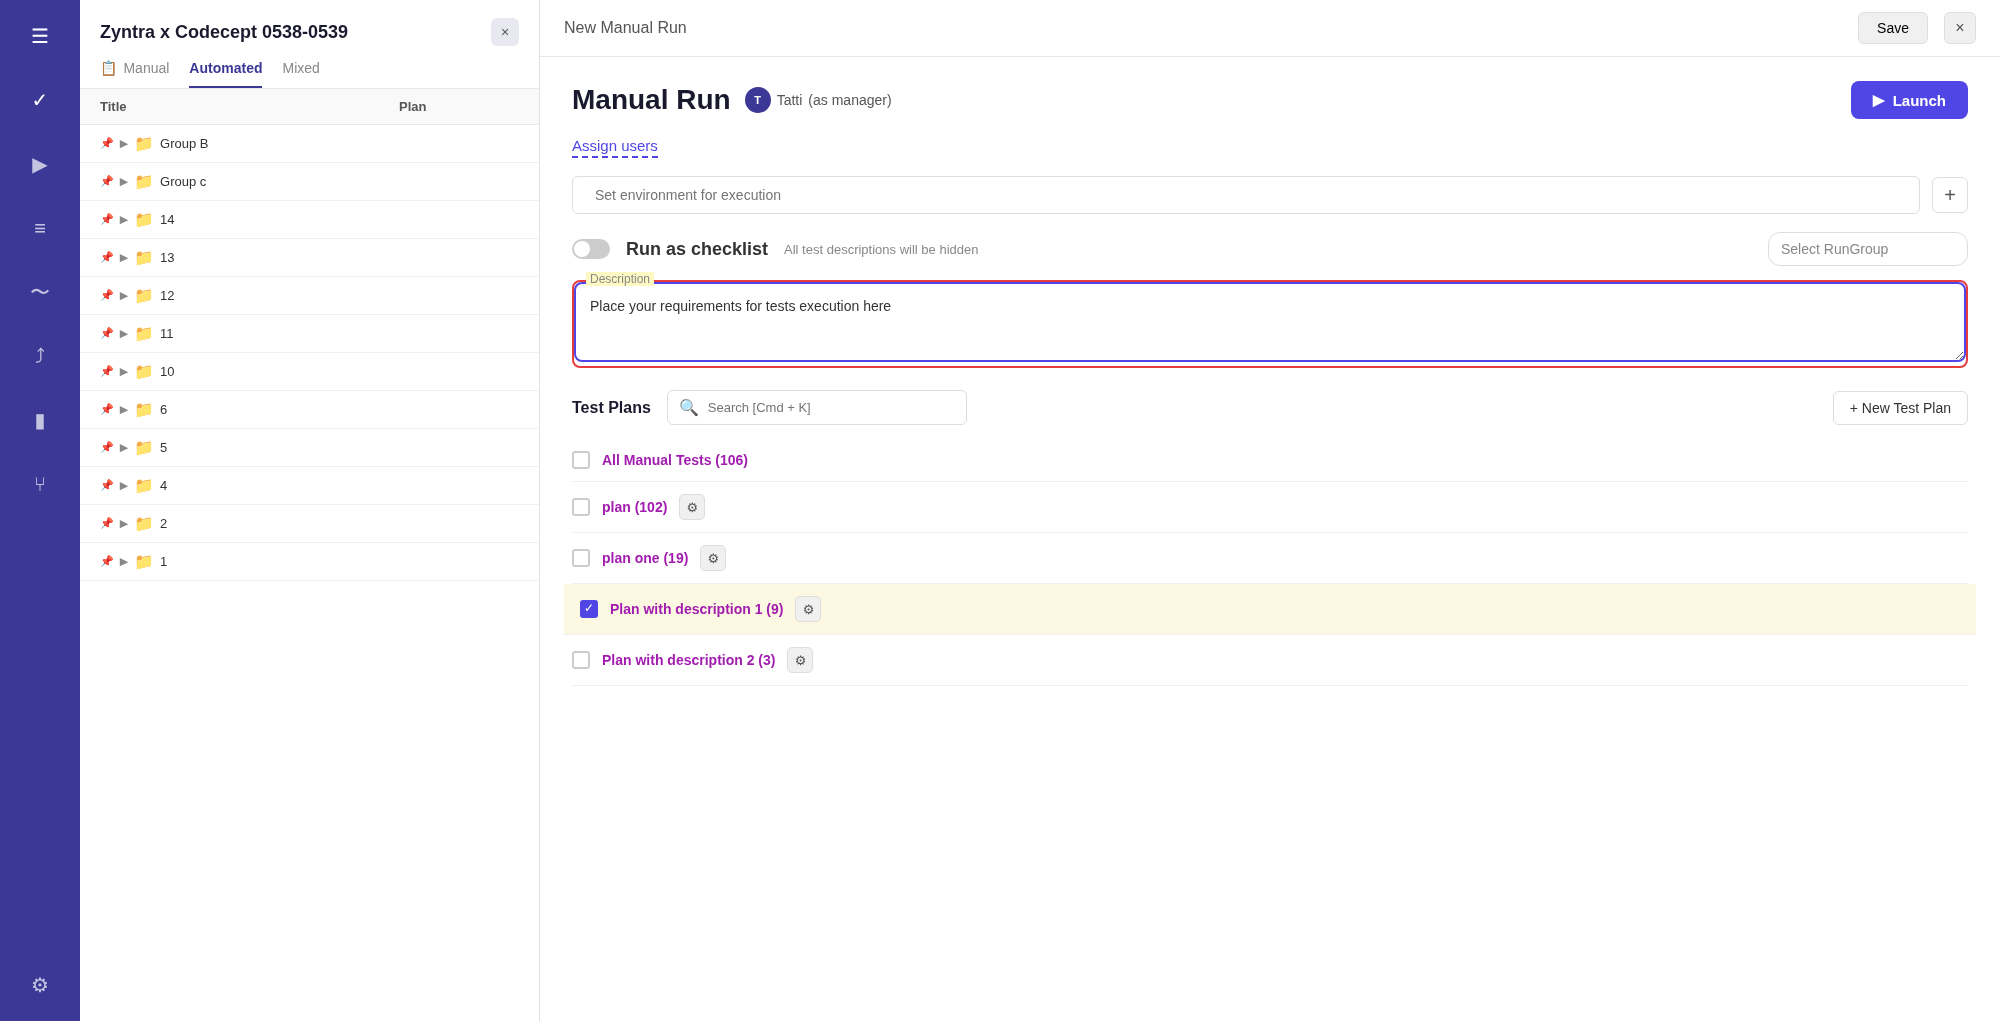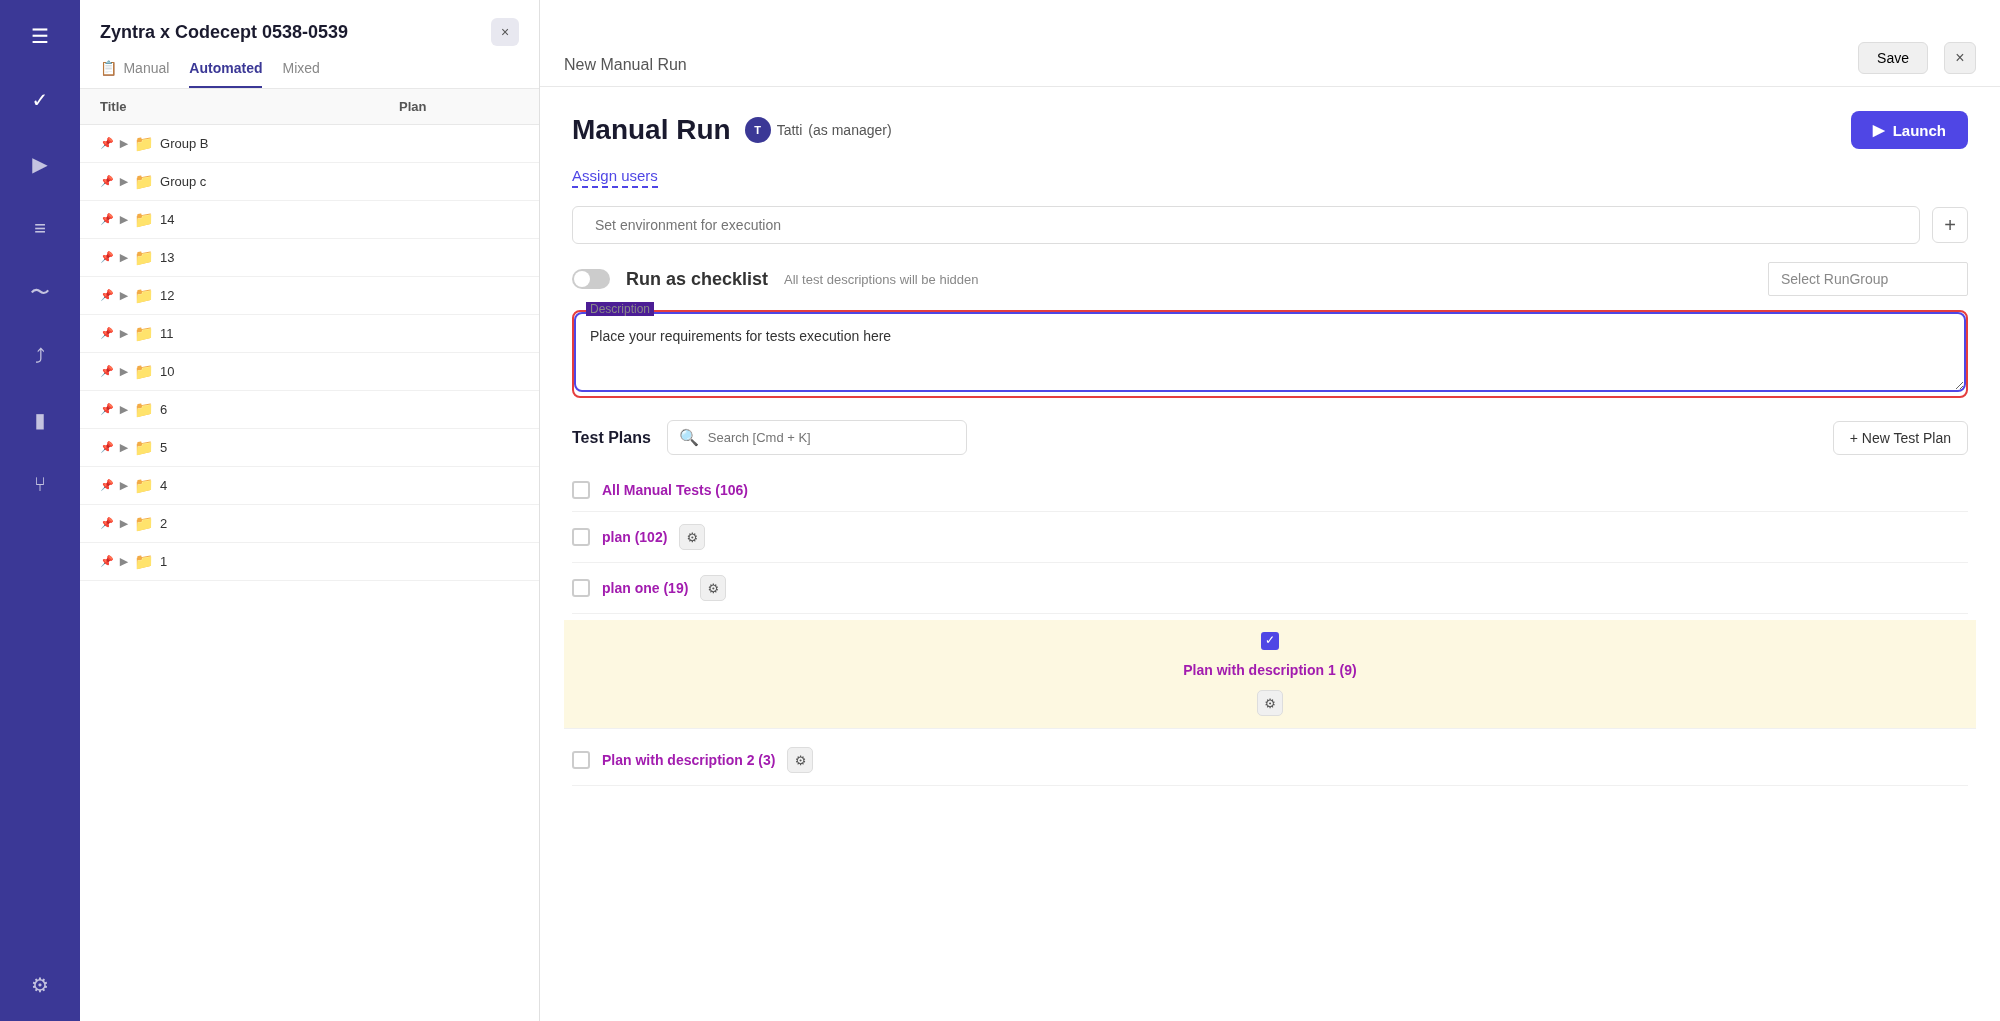--- a/index.html
+++ b/index.html
@@ -110,25 +110,24 @@
     
     .main-content {
       flex: 1;
       background: #fff;
       display: flex;
       flex-direction: column;
       overflow: hidden;
     }
     .top-bar {
       display: flex;
-      align-items: flex-end;
+      align-items: center;
       padding: 12px 24px;
       border-bottom: 1px solid #e8e8e8;
       gap: 16px;
-      margin-top: 30px;
     }
     .top-bar-title {
       font-size: 16px;
       color: #555;
       flex: 1;
     }
     .btn-save {
       background: #f0f0f0;
       border: 1px solid #ddd;
       border-radius: 6px;
@@ -252,41 +251,41 @@
       background: #fff;
       border-radius: 50%;
       top: 2px; left: 2px;
       transition: left 0.2s;
     }
     .checklist-label { font-size: 18px; font-weight: 600; color: #333; }
     .checklist-desc { font-size: 13px; color: #888; }
     .rungroup-select {
       margin-left: auto;
       border: 1px solid #ddd;
-      border-radius: 2px;
+      border-radius: 12px;
       padding: 8px 32px 8px 12px;
       font-size: 14px;
       color: #888;
       background: #fff;
       appearance: none;
       min-width: 200px;
       cursor: pointer;
     }
 
     .description-box {
       border: 2px solid #e53e3e;
       border-radius: 8px;
       margin-bottom: 22px;
       position: relative;
     }
     .description-label {
       position: absolute;
       top: -10px;
       left: 12px;
-      background: #4c1d95;
+      background: #fef9c3;
       padding: 0 4px;
       font-size: 12px;
       color: #888;
     }
     .description-textarea {
       width: 100%;
       min-height: 80px;
       border: none;
       border-radius: 8px;
       padding: 14px 14px;
@@ -343,21 +342,21 @@
       display: flex; align-items: center; gap: 6px;
     }
 
     .plan-item {
       display: flex;
       align-items: center;
       gap: 12px;
       padding: 12px 0;
       border-bottom: 1px solid #f0f0f0;
     }
-    .plan-item.selected { background: #fdf8e1; margin: 6px -8px; padding: 12px 8px; flex-direction: column; }
+    .plan-item.selected { background: #fdf8e1; margin: 0 -8px; padding: 12px 16px; }
     .plan-checkbox {
       width: 18px; height: 18px;
       border: 2px solid #ccc;
       border-radius: 3px;
       cursor: pointer;
       appearance: none;
       background: #fff;
       flex-shrink: 0;
     }
     .plan-checkbox.checked {

